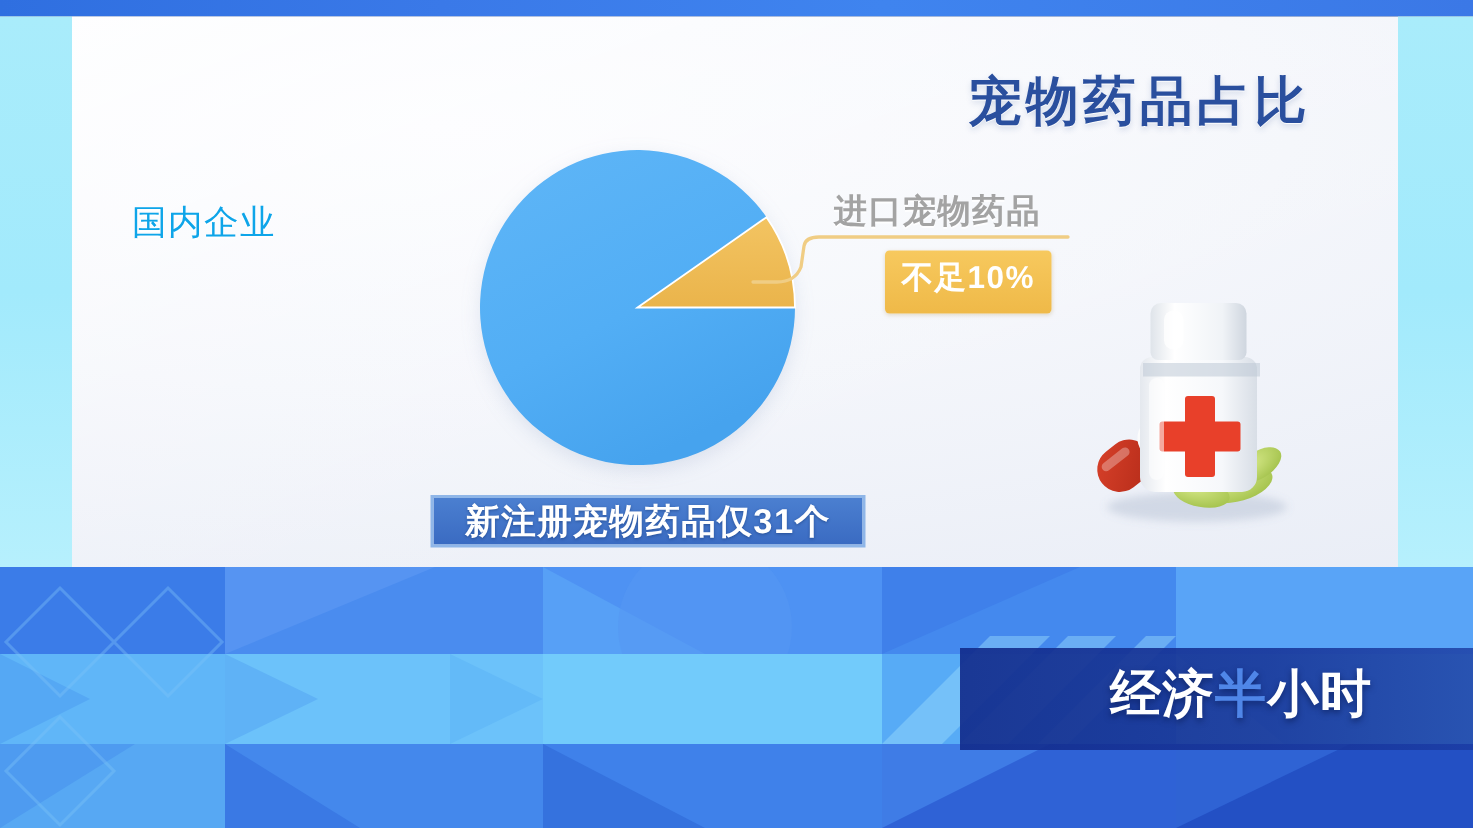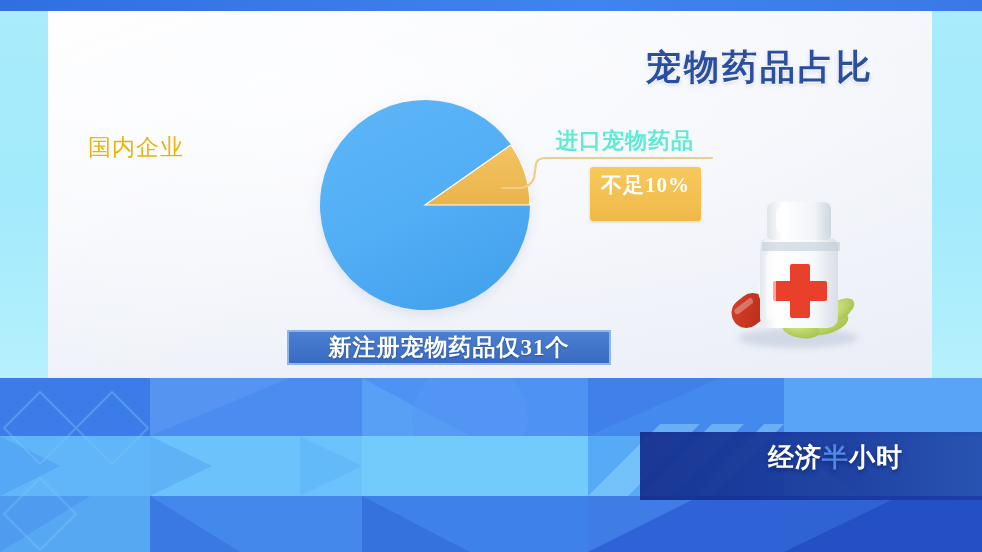--- a/index.html
+++ b/index.html
@@ -1,18 +1,18 @@
 <!DOCTYPE html>
 <html><head>
 <meta charset="utf-8">
 <style>
   html,body{margin:0;padding:0;background:#0b2a6b;}
   #stage{
     position:relative;width:982px;height:552px;overflow:hidden;
-    font-family:Liberation Serif, serif;
+    font-family:Liberation Sans, sans-serif;
   }
 
   
   .top-strip{
     position:absolute;left:0;top:0;width:982px;height:11px;
     background:linear-gradient(90deg,#2f6fe0 0%,#3a79e8 30%,#3f84ef 60%,#3b78e6 100%);
   }
 
   
   .panel{
@@ -38,54 +38,54 @@
     position:absolute;left:646px;top:44px;
     font-size:35px;font-weight:bold;letter-spacing:3px;
     color:#2a4f9e;
     text-shadow:0 1px 0 rgba(255,255,255,.9), 0 2px 4px rgba(40,70,140,.18);
     white-space:nowrap;
   }
 
   
   .left-text{
     position:absolute;left:88px;top:130px;
-    font-size:23px;line-height:36px;color:#eab308;letter-spacing:1px;
+    font-size:23px;line-height:36px;color:#0ea5e9;letter-spacing:1px;
     text-shadow:0 1px 0 rgba(255,255,255,.8);
   }
   .left-text div{white-space:nowrap;}
 
   
   .pie-wrap{position:absolute;left:318px;top:98px;width:214px;height:214px;}
   .pie-shadow{
     position:absolute;left:4px;top:8px;width:206px;height:206px;border-radius:50%;
     background:rgba(90,120,170,.20);filter:blur(7px);
   }
   .pie-svg{position:absolute;left:0;top:0;}
 
   
   .leader{position:absolute;left:500px;top:150px;}
   .callout-label{
     position:absolute;left:556px;top:126px;
-    font-size:22px;font-weight:bold;color:#5eead4;letter-spacing:1px;
+    font-size:22px;font-weight:bold;color:#a3a3a3;letter-spacing:1px;
     white-space:nowrap;
     text-shadow:0 1px 0 rgba(255,255,255,.85);
   }
   .badge{
     position:absolute;left:590px;top:167px;
-    padding:4px 11px 22px 11px;
+    padding:4px 11px 10px 11px;
     background:linear-gradient(180deg,#f7c95e 0%,#efb948 100%);
     border-radius:3px;
     font-size:21px;font-weight:bold;color:#ffffff;letter-spacing:1px;
     white-space:nowrap;
     box-shadow:0 1px 3px rgba(160,120,30,.25);
   }
 
   
   .caption-bar{
-    position:absolute;left:287px;top:330px;width:324px;height:35px;
+    position:absolute;left:287px;top:330px;width:290px;height:35px;
     background:linear-gradient(180deg,#4b7fd0 0%,#3a6bc2 100%);
     border:2px solid #8fb6e8;
     box-sizing:border-box;
     display:flex;align-items:flex-end;justify-content:center;
   }
   .caption-bar span{
     font-size:23px;font-weight:bold;color:#ffffff;letter-spacing:1px;white-space:nowrap;
     text-shadow:0 1px 2px rgba(10,40,90,.45);
   }
 
@@ -97,23 +97,22 @@
     position:absolute;left:0;top:378px;width:982px;height:174px;
     background:#3c84f0;overflow:hidden;
   }
   .mosaic{position:absolute;left:0;top:0;}
   .logo-band{
     position:absolute;left:640px;top:54px;width:342px;height:68px;
     background:linear-gradient(90deg,rgba(18,44,140,.92) 0%,rgba(22,50,150,.88) 60%,rgba(26,58,160,.80) 100%);
   }
   .logo{
     position:absolute;left:740px;top:440px;
-    font-size:26px;font-weight:bold;letter-spacing:1px;white-space:nowrap;
+    font-size:34px;font-weight:bold;letter-spacing:1px;white-space:nowrap;
     text-shadow:0 2px 4px rgba(5,20,70,.55);
-    margin-left:28px;
   }
   .logo .w{color:#ffffff;}
   .logo .b{color:#4f86e8;}
 </style>
 </head>
 <body>
 
 <div id="stage">
 
   <div class="top-strip"></div>

